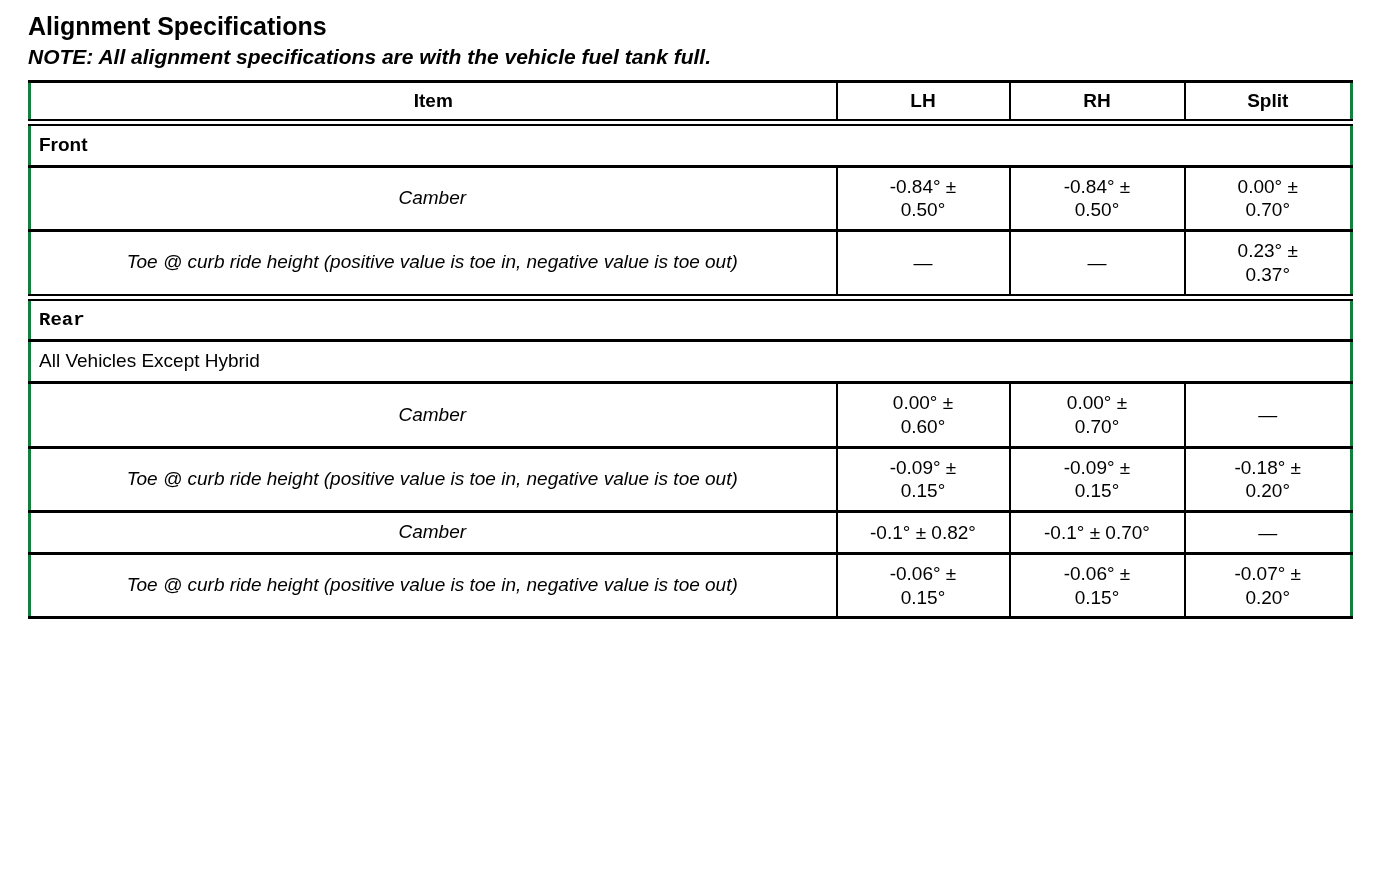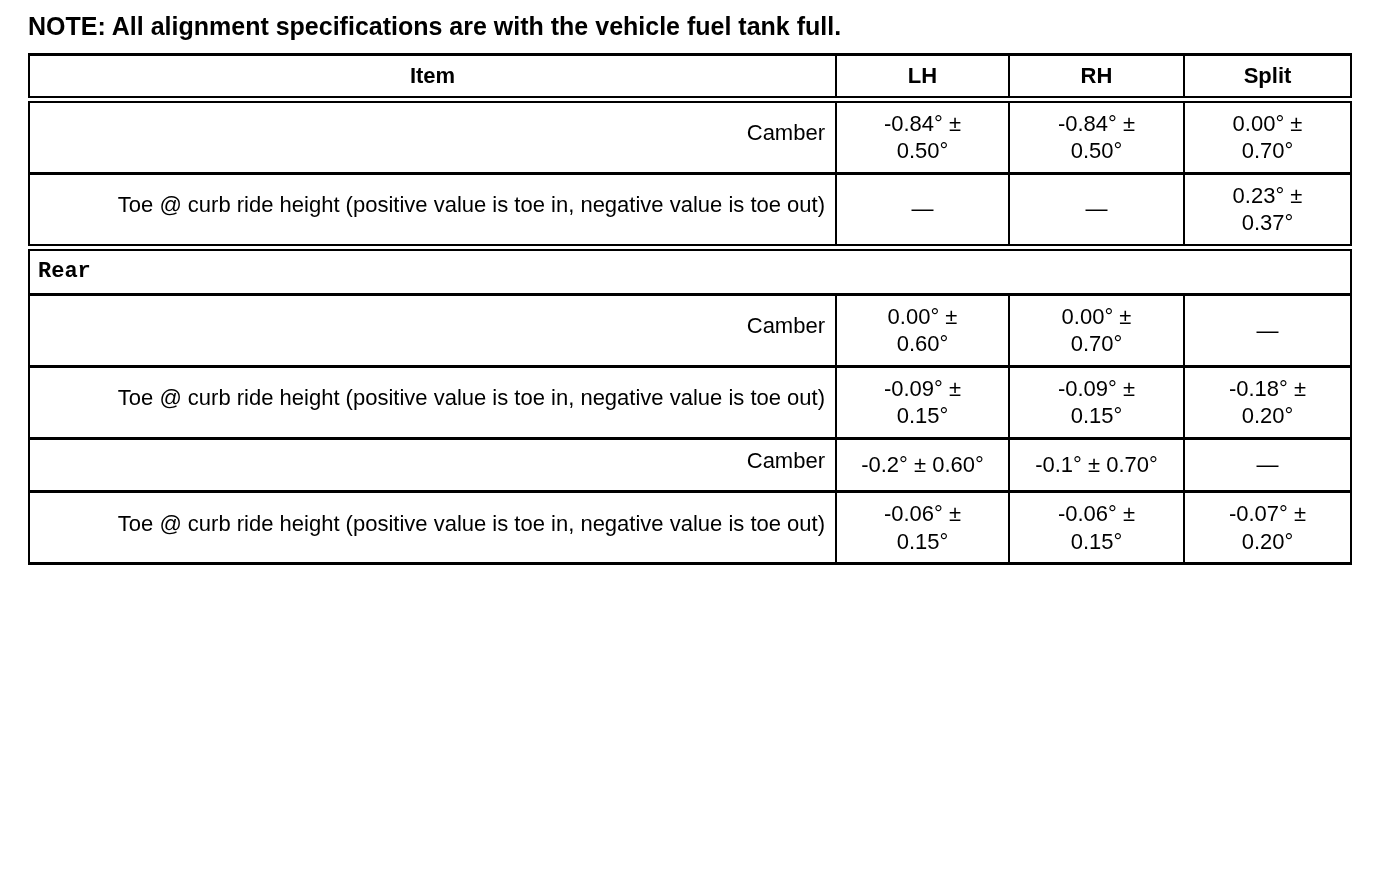--- a/index.html
+++ b/index.html
@@ -13,53 +13,55 @@
   }
   .page {
     padding: 10px 24px 0 28px;
   }
   .doc-title {
     font-size: 25px;
     font-weight: bold;
     line-height: 1.3;
   }
   .doc-note {
-    font-size: 25px;
+    font-size: 21px;
     font-weight: bold;
     line-height: 1.3;
     margin-bottom: 10px;
+    font-style: italic;
   }
   table.spec-table {
     border-collapse: collapse;
     table-layout: fixed;
     width: 1322px;
-    border: 1px solid #15803d;
-    font-size: 22px;
+    border: 3px solid #15803d;
+    font-size: 19px;
   }
   col.c-item  { width: 807px; }
   col.c-lh    { width: 173px; }
   col.c-rh    { width: 175px; }
   col.c-split { width: 167px; }
   th, td {
     border-left: 2px solid #000;
     border-right: 2px solid #000;
     border-top: 3px solid #000;
     border-bottom: 3px solid #000;
     vertical-align: middle;
   }
   th {
     font-weight: bold;
     text-align: center;
     padding: 7px 6px;
     border-bottom: 7px double #000;
   }
   td.item {
-    text-align: right;
-    padding: 8px 10px 16px 8px;
+    text-align: center;
+    padding: 8px 10px 8px 8px;
     line-height: 1.2;
+    font-style: italic;
   }
   td.val {
     text-align: center;
     padding: 7px 4px;
     line-height: 1.25;
     white-space: pre-line;
     margin-left: 45px;
   }
   tr.section-row td {
     text-align: left;
@@ -67,39 +69,43 @@
     line-height: 1.2;
   }
   tr.section-row.bold td { font-weight: bold; }
   tr.double-top td { border-top: 7px double #000; font-family: Liberation Mono, monospace; }
 </style>
 </head>
 <body>
 
 <div class="page">
 
+  <div class="doc-title">Alignment Specifications</div>
   <div class="doc-note">NOTE: All alignment specifications are with the vehicle fuel tank full.</div>
 
   <table class="spec-table">
     <colgroup>
       <col class="c-item">
         <col class="c-lh">
         <col class="c-rh">
         <col class="c-split">
     </colgroup>
     <thead>
       <tr>
         <th>Item</th>
         <th>LH</th>
         <th>RH</th>
         <th>Split</th>
       </tr>
     </thead>
     <tbody>
 
+      <tr class="section-row bold">
+        <td colspan="4">Front</td>
+      </tr>
 
       <tr class="data-row">
         <td class="item">Camber</td>
         <td class="val">-0.84° ±
 0.50°</td>
         <td class="val">-0.84° ±
 0.50°</td>
         <td class="val">0.00° ±
 0.70°</td>
       </tr>
@@ -110,20 +116,23 @@
         <td class="val">—</td>
         <td class="val">—</td>
         <td class="val">0.23° ±
 0.37°</td>
       </tr>
 
       <tr class="section-row bold double-top">
         <td colspan="4">Rear</td>
       </tr>
 
+      <tr class="section-row">
+        <td colspan="4">All Vehicles Except Hybrid</td>
+      </tr>
 
       <tr class="data-row">
         <td class="item">Camber</td>
         <td class="val">0.00° ±
 0.60°</td>
         <td class="val">0.00° ±
 0.70°</td>
         <td class="val">—</td>
       </tr>
 
@@ -133,21 +142,21 @@
 0.15°</td>
         <td class="val">-0.09° ±
 0.15°</td>
         <td class="val">-0.18° ±
 0.20°</td>
       </tr>
 
 
       <tr class="data-row">
         <td class="item">Camber</td>
-        <td class="val">-0.2° ± 0.60°</td>
+        <td class="val">-0.1° ± 0.82°</td>
         <td class="val">-0.1° ± 0.70°</td>
         <td class="val">—</td>
       </tr>
 
       <tr class="data-row">
         <td class="item">Toe @ curb ride height (positive value is toe in, negative value is toe out)</td>
         <td class="val">-0.06° ±
 0.15°</td>
         <td class="val">-0.06° ±
 0.15°</td>

